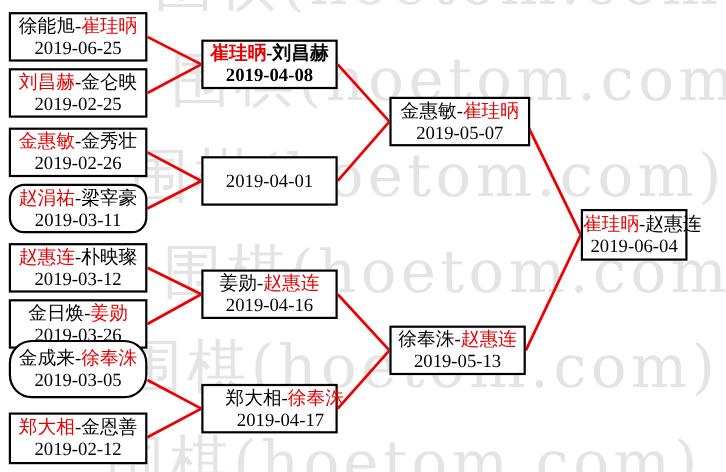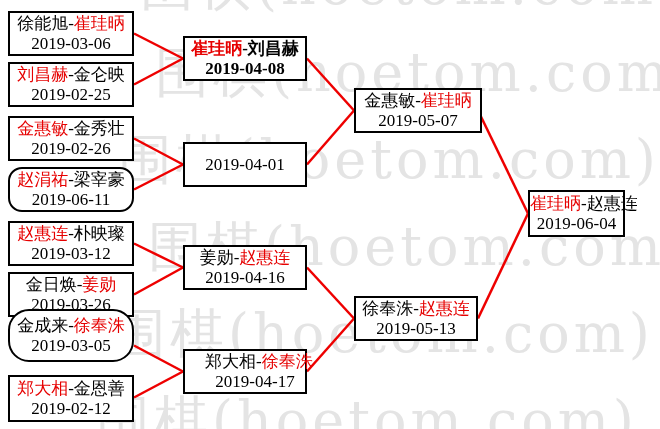--- a/index.html
+++ b/index.html
@@ -69,33 +69,33 @@
       <line x1="307" y1="58.5" x2="354" y2="110.5" stroke="#ee0000" stroke-width="2.5"></line>
       <line x1="307" y1="164.5" x2="354" y2="110.5" stroke="#ee0000" stroke-width="2.5"></line>
       <line x1="307" y1="267.5" x2="354" y2="318.5" stroke="#ee0000" stroke-width="2.5"></line>
       <line x1="307" y1="371.5" x2="354" y2="318.5" stroke="#ee0000" stroke-width="2.5"></line>
       <line x1="478" y1="110.5" x2="528" y2="213.5" stroke="#ee0000" stroke-width="2.5"></line>
       <line x1="478" y1="318.5" x2="528" y2="213.5" stroke="#ee0000" stroke-width="2.5"></line>
     </svg>
   <div id="match-layer">
       <div class="match" style="left: 8px; top: 11px; width: 126px; height: 45px;">
         <div class="names"><span class="name-black">徐能旭</span><span class="dash">-</span><span class="name-red">崔珪昞</span></div>
-        <div class="date">2019-03-06</div>
+        <div class="date">2019-06-25</div>
       </div>
       <div class="match" style="left: 8px; top: 62px; width: 126px; height: 45px;">
         <div class="names"><span class="name-red">刘昌赫</span><span class="dash">-</span><span class="name-black">金仑映</span></div>
         <div class="date">2019-02-25</div>
       </div>
       <div class="match" style="left: 8px; top: 116px; width: 126px; height: 45px;">
         <div class="names"><span class="name-red">金惠敏</span><span class="dash">-</span><span class="name-black">金秀壮</span></div>
         <div class="date">2019-02-26</div>
       </div>
       <div class="match" style="left: 8px; top: 167px; width: 126px; height: 45px; border-radius: 14px;">
         <div class="names"><span class="name-red">赵涓祐</span><span class="dash">-</span><span class="name-black">梁宰豪</span></div>
-        <div class="date">2019-06-11</div>
+        <div class="date">2019-03-11</div>
       </div>
       <div class="match" style="left: 8px; top: 221px; width: 126px; height: 45px;">
         <div class="names"><span class="name-red">赵惠连</span><span class="dash">-</span><span class="name-black">朴映璨</span></div>
         <div class="date">2019-03-12</div>
       </div>
       <div class="match" style="left: 8px; top: 272px; width: 126px; height: 45px;">
         <div class="names"><span class="name-black">金日焕</span><span class="dash">-</span><span class="name-red">姜勋</span></div>
         <div class="date">2019-03-26</div>
       </div>
       <div class="match" style="left: 8px; top: 309px; width: 126px; height: 53px; border-radius: 21px;">

